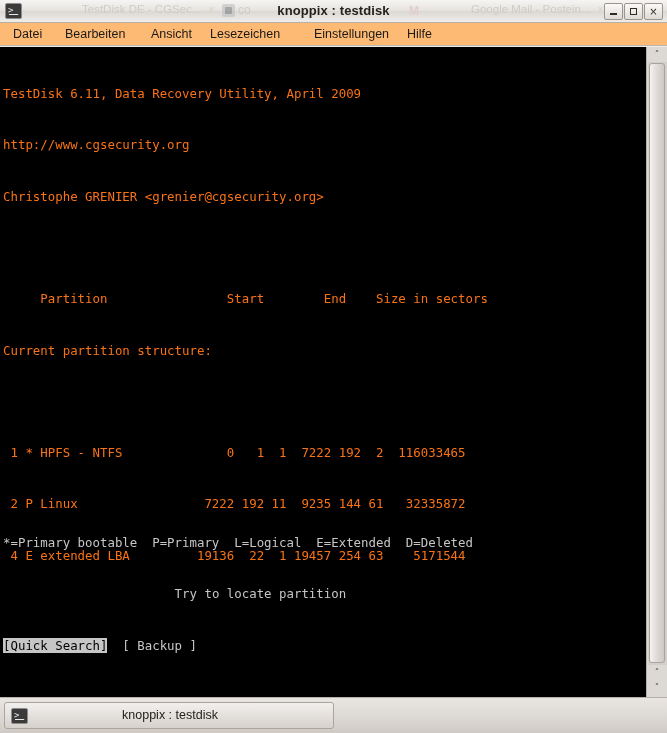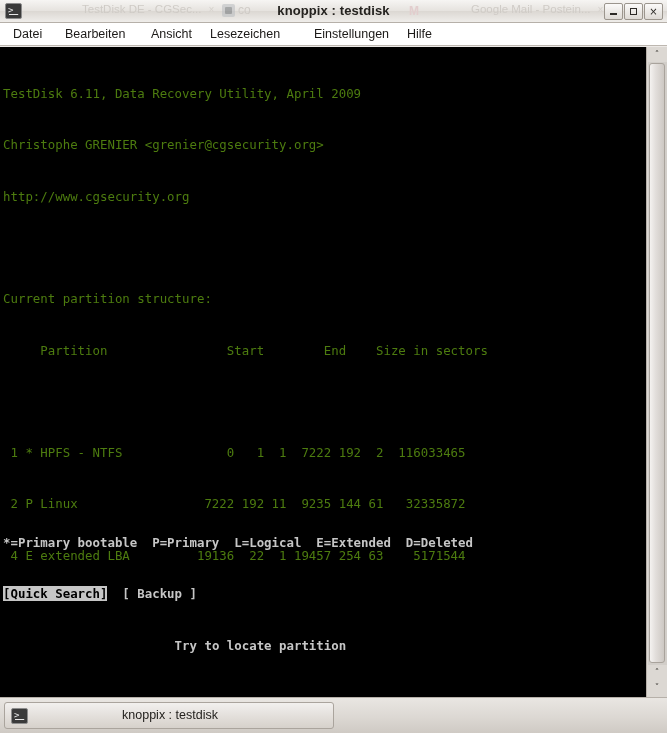--- a/index.html
+++ b/index.html
@@ -162,21 +162,21 @@
     border: 1px solid #2d2a27;
     box-sizing: border-box;
   }
 
   
   #menubar {
     position: absolute;
     left: 0; top: 23px;
     width: 667px;
     height: 23px;
-    background: #ffffff;
+    background: #fdba74;
     border-bottom: 1px solid #bdb7b0;
     box-sizing: border-box;
   }
   .menu-item {
     position: absolute;
     top: 3px;
     font-size: 12.5px;
     color: #1c1a18;
     white-space: nowrap;
     padding: 1px 3px;
@@ -190,42 +190,41 @@
     height: 650px;
     background: #000000;
     overflow: hidden;
   }
   #term-text {
     position: absolute;
     left: 3px; top: 4px;
     font-family: "DejaVu Sans Mono", monospace;
     font-size: 12.4px;
     line-height: 17.1px;
-    color: #4d7c0f;
+    color: #f97316;
     white-space: pre;
     letter-spacing: 0px;
   }
   .tline { display: block; height: 17.1px; white-space: pre; }
   .hl {
     background: #c6c6c6;
     color: #000000;
   }
   .spacer { display: block; height: 17.1px; }
 
   
   #term-bottom {
     position: absolute;
     left: 3px;
     bottom: 9px;
     font-family: "DejaVu Sans Mono", monospace;
     font-size: 12.4px;
     line-height: 17.1px;
     color: #c6c6c6;
     white-space: pre;
-    font-weight: bold;
   }
 
   
   #scrollbar {
     position: absolute;
     left: 646px; top: 47px;
     width: 21px;
     height: 650px;
     background: #dcd8d3;
     border-left: 1px solid #b6b0a9;
@@ -353,36 +352,36 @@
     <div class="menu-item" style="left:62px">Bearbeiten</div>
     <div class="menu-item" style="left:148px">Ansicht</div>
     <div class="menu-item" style="left:207px">Lesezeichen</div>
     <div class="menu-item" style="left:311px">Einstellungen</div>
     <div class="menu-item" style="left:404px">Hilfe</div>
   </div>
 
   <div id="terminal">
     <div id="term-text">
       <span class="tline">TestDisk 6.11, Data Recovery Utility, April 2009</span>
+      <span class="tline">http://www.cgsecurity.org</span>
       <span class="tline">Christophe GRENIER &lt;grenier@cgsecurity.org&gt;</span>
-      <span class="tline">http://www.cgsecurity.org</span>
       <span class="spacer"></span>
+      <span class="tline">     Partition                Start        End    Size in sectors</span>
       <span class="tline">Current partition structure:</span>
-      <span class="tline">     Partition                Start        End    Size in sectors</span>
       <span class="spacer"></span>
       <span class="tline"> 1 * HPFS - NTFS              0   1  1  7222 192  2  116033465</span>
       <span class="tline"> 2 P Linux                 7222 192 11  9235 144 61   32335872</span>
       <span class="tline"> 4 E extended LBA         19136  22  1 19457 254 63    5171544</span>
       
     </div>
 
     <div id="term-bottom">
       <span class="tline">*=Primary bootable  P=Primary  L=Logical  E=Extended  D=Deleted</span>
+      <span class="tline"><span>                       </span><span>Try to locate partition</span></span>
       <span class="tline"><span class="hl">[Quick Search]</span><span>  </span><span>[ Backup ]</span></span>
-      <span class="tline"><span>                       </span><span>Try to locate partition</span></span>
     </div>
   </div>
 
   <div id="scrollbar">
     <div class="sb-arrow" id="sb-up-top">˄</div>
     <div id="sb-trough"></div>
     <div id="sb-thumb"></div>
     <div class="sb-arrow" id="sb-up-bottom">˄</div>
     <div class="sb-arrow" id="sb-down-bottom">˅</div>
   </div>

